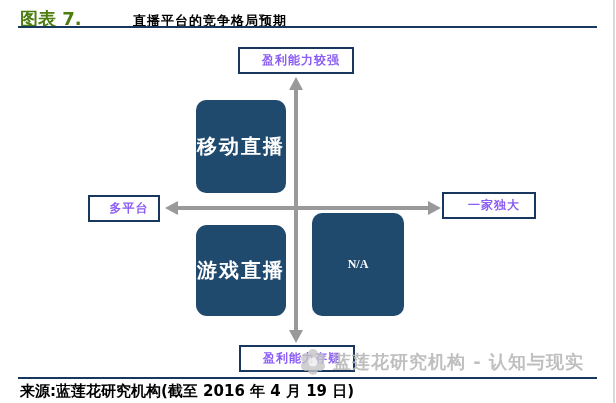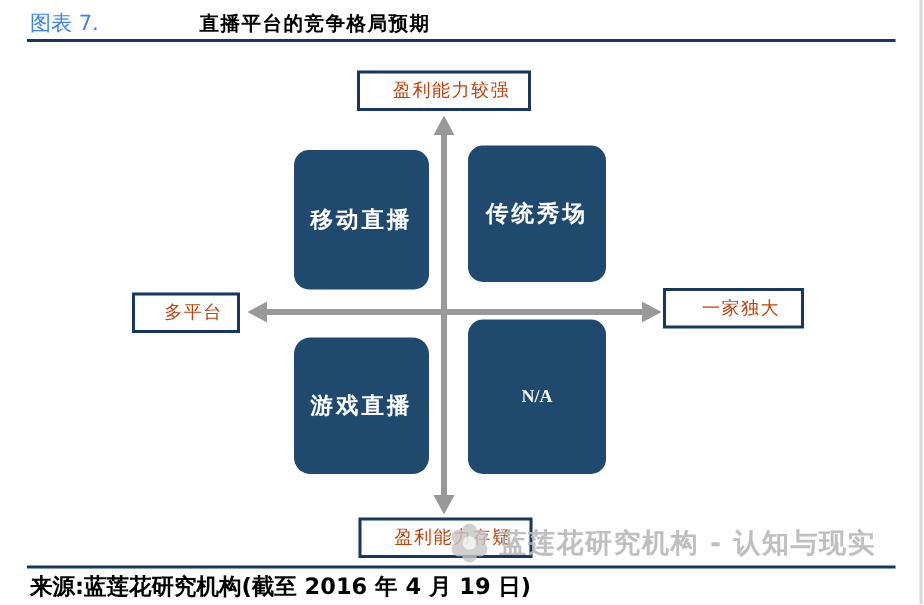--- a/index.html
+++ b/index.html
@@ -8,53 +8,53 @@
 
   .page {
     position: relative;
     width: 616px;
     height: 403px;
     background: #ffffff;
     overflow: hidden;
   }
 
   .header { position: absolute; left: 20px; top: 7px; display: flex; align-items: baseline; }
-  .fig-label { font-size: 14px; font-weight: normal; color: #3b82f6; width: 86px; }
+  .fig-label { font-size: 18px; font-weight: bold; color: #4d7c0f; width: 86px; }
   .fig-title { font-size: 13px; font-weight: bold; color: #000; letter-spacing: 1px; margin-left: 27px; }
 
   .rule { position: absolute; left: 18px; width: 579px; background: var(--line, #17375e); }
   .rule-top { top: 26px; height: 2px; }
   .rule-bottom { top: 377px; height: 1.5px; }
 
   .arrows { position: absolute; left: 0; top: 0; color: var(--arrow, #999999); }
   .arrows line { stroke: currentColor; stroke-width: 4; }
   .arrows polygon { fill: currentColor; }
 
   .axis-box {
     position: absolute;
     background: #ffffff;
     border: 2px solid var(--border, #17375e);
     display: flex; align-items: center; justify-content: center;
-    font-size: 12px; font-weight: normal; color: #c2410c;
+    font-size: 12px; font-weight: bold; color: #8b5cf6;
     letter-spacing: 1px;
     z-index: 2;
     padding-left: 10px;
   }
   .axis-box.top    { left: 238px; top: 47px;  width: 116px; height: 27px; }
   .axis-box.bottom { left: 239px; top: 345px; width: 116px; height: 27px; }
   .axis-box.left   { left: 88px;  top: 195px; width: 72px;  height: 27px; }
   .axis-box.right  { left: 442px; top: 192px; width: 94px;  height: 27px; }
 
   .quad {
     position: absolute;
     background: var(--navy, #1f4a6e);
     border-radius: 10px;
     color: #ffffff;
     font-weight: bold;
-    font-size: 15px;
+    font-size: 20px;
     letter-spacing: 2px;
     display: flex; align-items: center; justify-content: center;
     z-index: 1;
   }
   .quad.tl { left: 196px; top: 100px; width: 90px; height: 93px; }
   .quad.tr { left: 312px; top: 97px;  width: 92px; height: 91px; }
   .quad.bl { left: 196px; top: 225px; width: 90px; height: 91px; border-radius: 11px; }
   .quad.br { left: 312px; top: 213px; width: 92px; height: 103px;
              letter-spacing: 0; font-family: "Liberation Serif", "DejaVu Serif", serif; font-size: 12px; }
 
@@ -106,21 +106,20 @@
     <polygon points="178,201 178,215 165,208"></polygon>
     <polygon points="428,201 428,215 441,208"></polygon>
   </svg>
 
   <div class="axis-box top">盈利能力较强</div>
   <div class="axis-box left">多平台</div>
   <div class="axis-box right">一家独大</div>
   <div class="axis-box bottom">盈利能力存疑</div>
 
   <div class="quad tl">移动直播</div>
-  <div class="quad tr">传统秀场</div>
   <div class="quad bl">游戏直播</div>
   <div class="quad br">N/A</div>
 
   <div class="rule rule-bottom"></div>
 
   <div class="source">来源:蓝莲花研究机构(截至 2016 年 4 月 19 日)</div>
 
   <div class="watermark">
     <svg width="30" height="30" viewBox="0 0 30 30" aria-hidden="true">
       <g fill="#c6c6c6" opacity="0.9">

